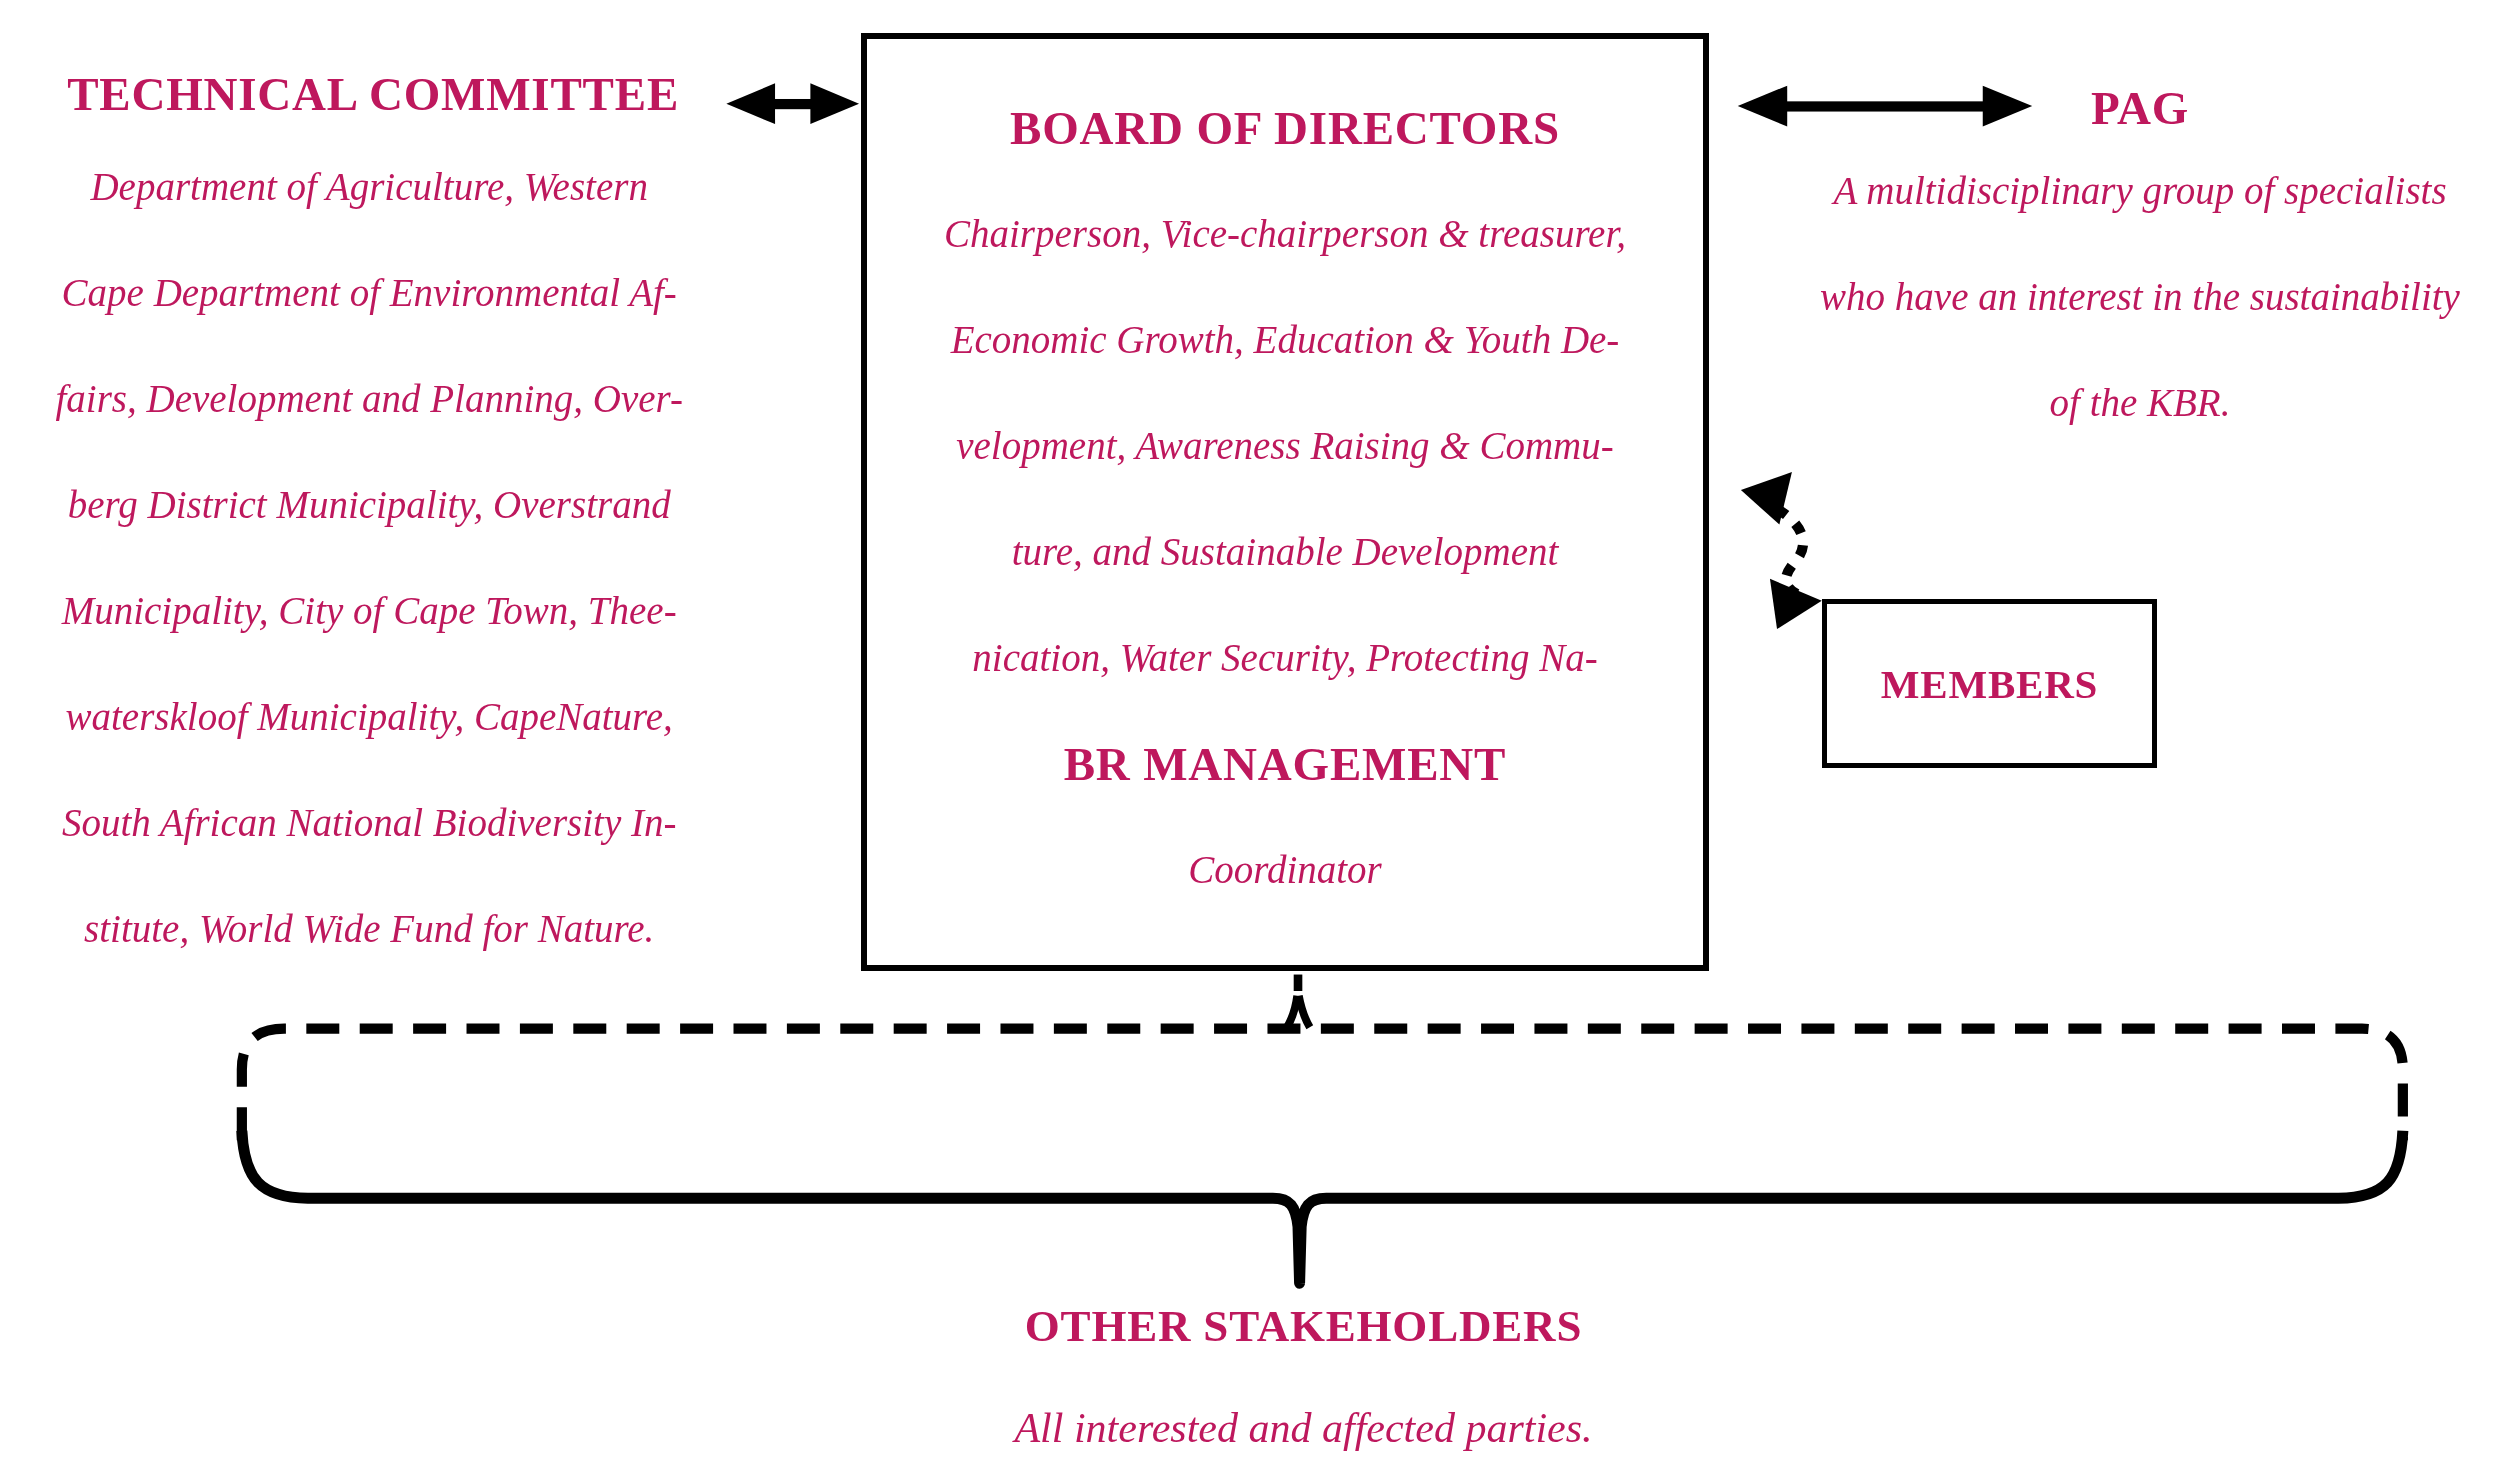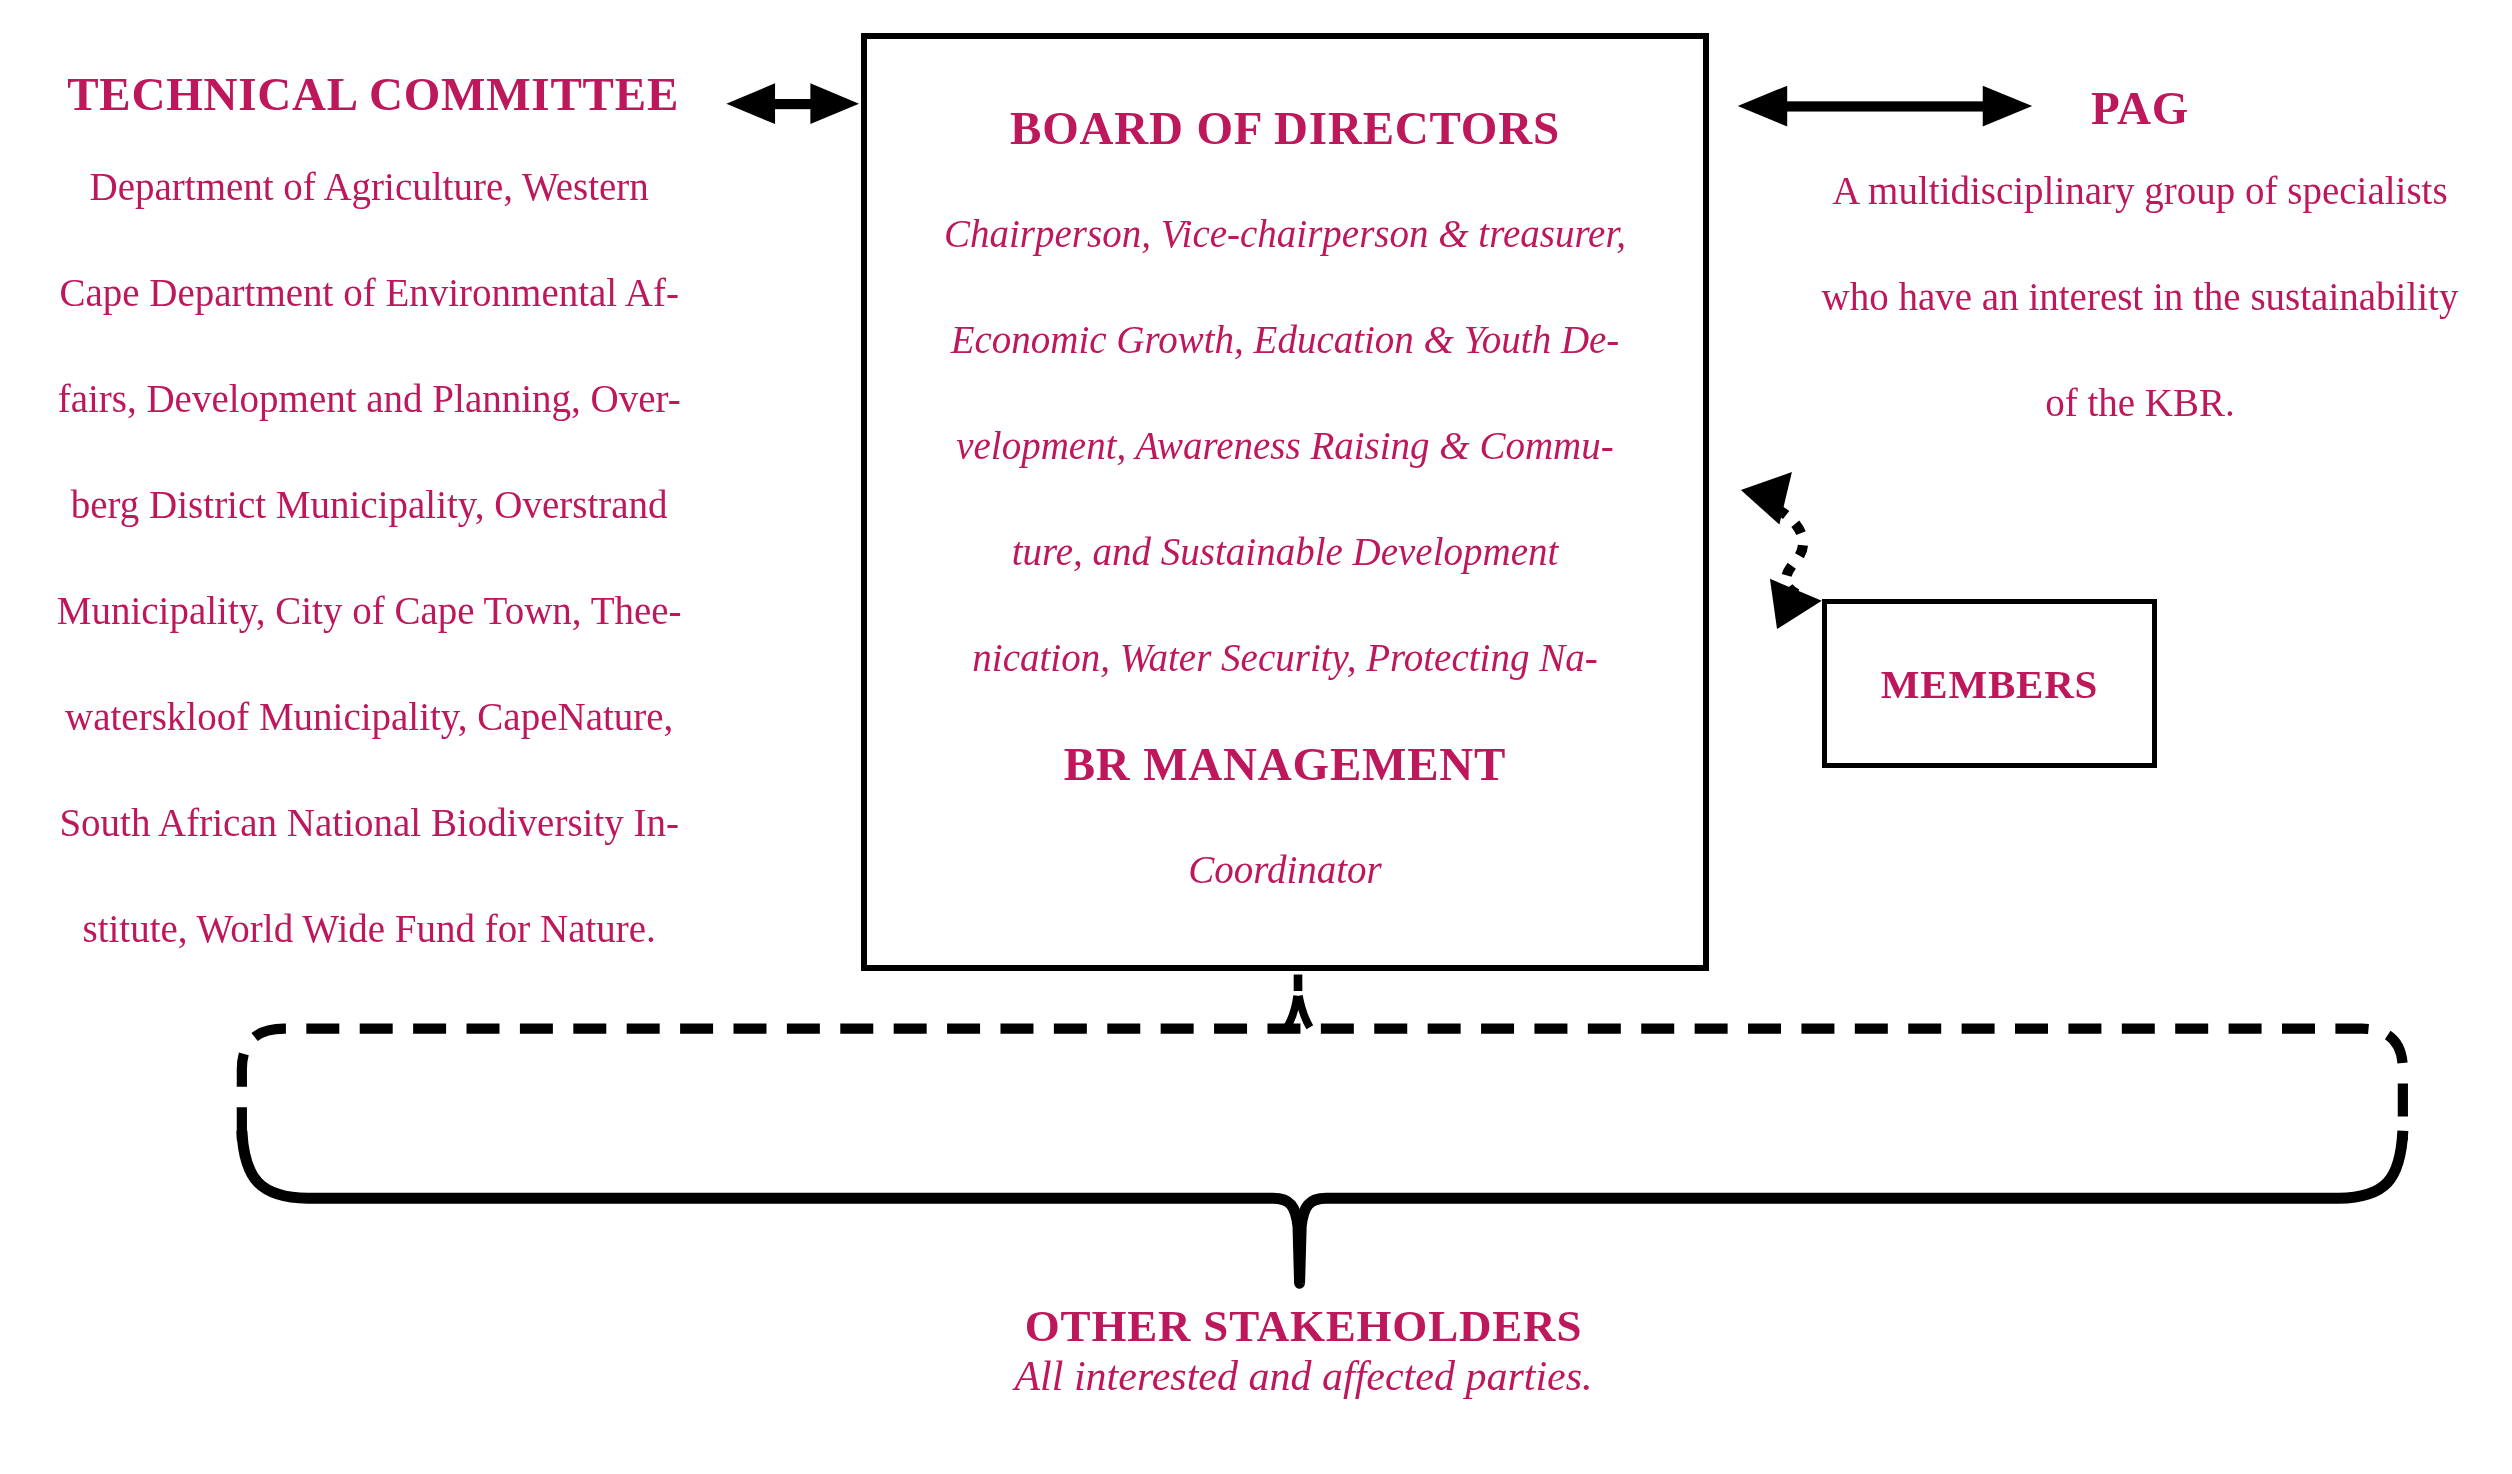--- a/index.html
+++ b/index.html
@@ -15,20 +15,21 @@
   .heading{
     position:absolute;
     font-weight:bold;
     font-size:47px;
     text-align:center;
     white-space:nowrap;
     letter-spacing:0.8px;
   }
   .bodycol{
     position:absolute;
+    font-style:italic;
     font-size:39px;
     line-height:106px;
     text-align:center;
   }
   .bodycol .line{white-space:nowrap;}
   .board-box{
     position:absolute;
     left:861px;top:33px;
     width:848px;height:938px;
     border:6.3px solid #000;
@@ -52,21 +53,21 @@
   }
   .other-title{
     position:absolute;
     left:785px;top:1300px;width:1037px;
     text-align:center;
     font-weight:bold;font-size:45px;letter-spacing:0.8px;
     white-space:nowrap;
   }
   .other-sub{
     position:absolute;
-    left:785px;top:1352px;width:1037px;
+    left:785px;top:1404px;width:1037px;
     text-align:center;
     font-style:italic;font-size:42px;
     white-space:nowrap;
   }
 </style>
 </head>
 <body>
 
 <div class="canvas">
 

